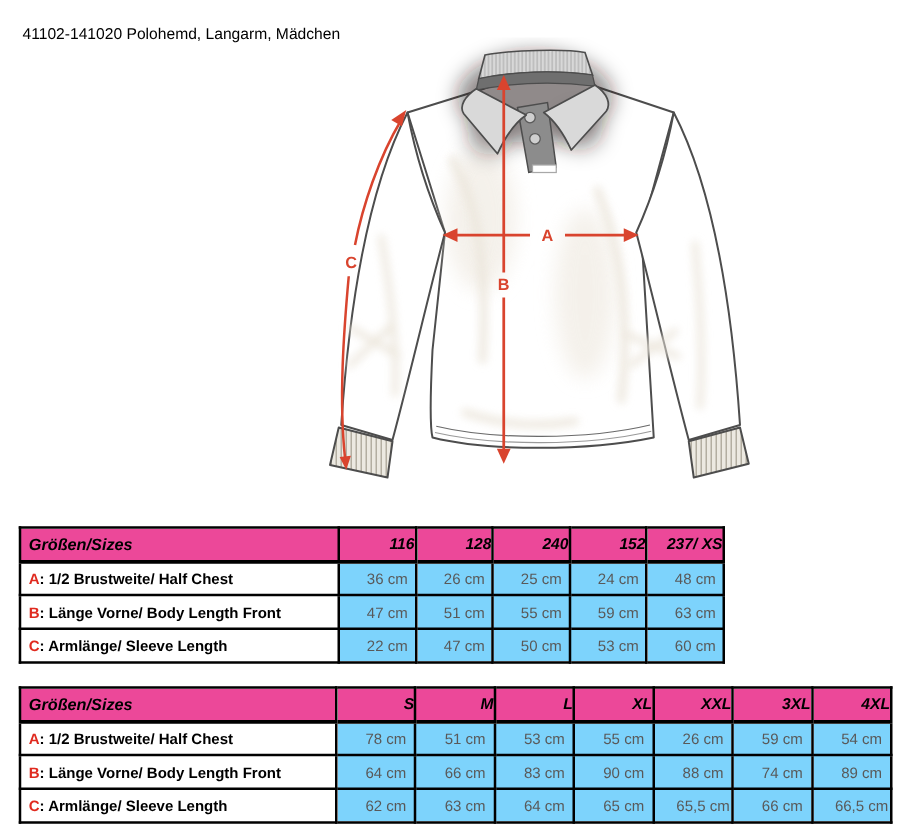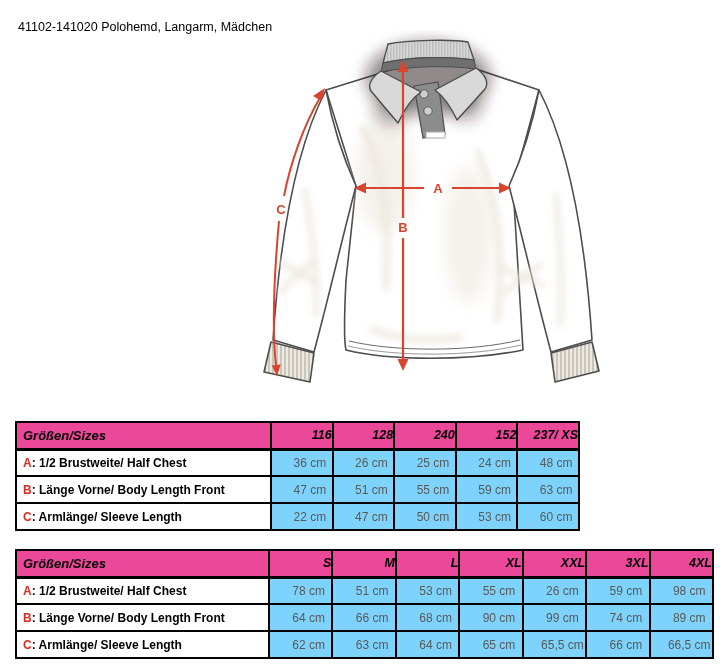--- a/index.html
+++ b/index.html
@@ -219,29 +219,29 @@
     </thead>
     <tbody>
       <tr>
         <th class="row-label"><span class="measure-letter">A</span><span class="measure-text">: 1/2 Brustweite/ Half Chest</span></th>
         <td class="value-cell">78 cm</td>
         <td class="value-cell">51 cm</td>
         <td class="value-cell">53 cm</td>
         <td class="value-cell">55 cm</td>
         <td class="value-cell">26 cm</td>
         <td class="value-cell">59 cm</td>
-        <td class="value-cell">98 cm</td>
+        <td class="value-cell">54 cm</td>
       </tr>
       <tr>
         <th class="row-label"><span class="measure-letter">B</span><span class="measure-text">: Länge Vorne/ Body Length Front</span></th>
         <td class="value-cell">64 cm</td>
         <td class="value-cell">66 cm</td>
-        <td class="value-cell">68 cm</td>
+        <td class="value-cell">83 cm</td>
         <td class="value-cell">90 cm</td>
-        <td class="value-cell">99 cm</td>
+        <td class="value-cell">88 cm</td>
         <td class="value-cell">74 cm</td>
         <td class="value-cell">89 cm</td>
       </tr>
       <tr>
         <th class="row-label"><span class="measure-letter">C</span><span class="measure-text">: Armlänge/ Sleeve Length</span></th>
         <td class="value-cell">62 cm</td>
         <td class="value-cell">63 cm</td>
         <td class="value-cell">64 cm</td>
         <td class="value-cell">65 cm</td>
         <td class="value-cell">65,5 cm</td>

